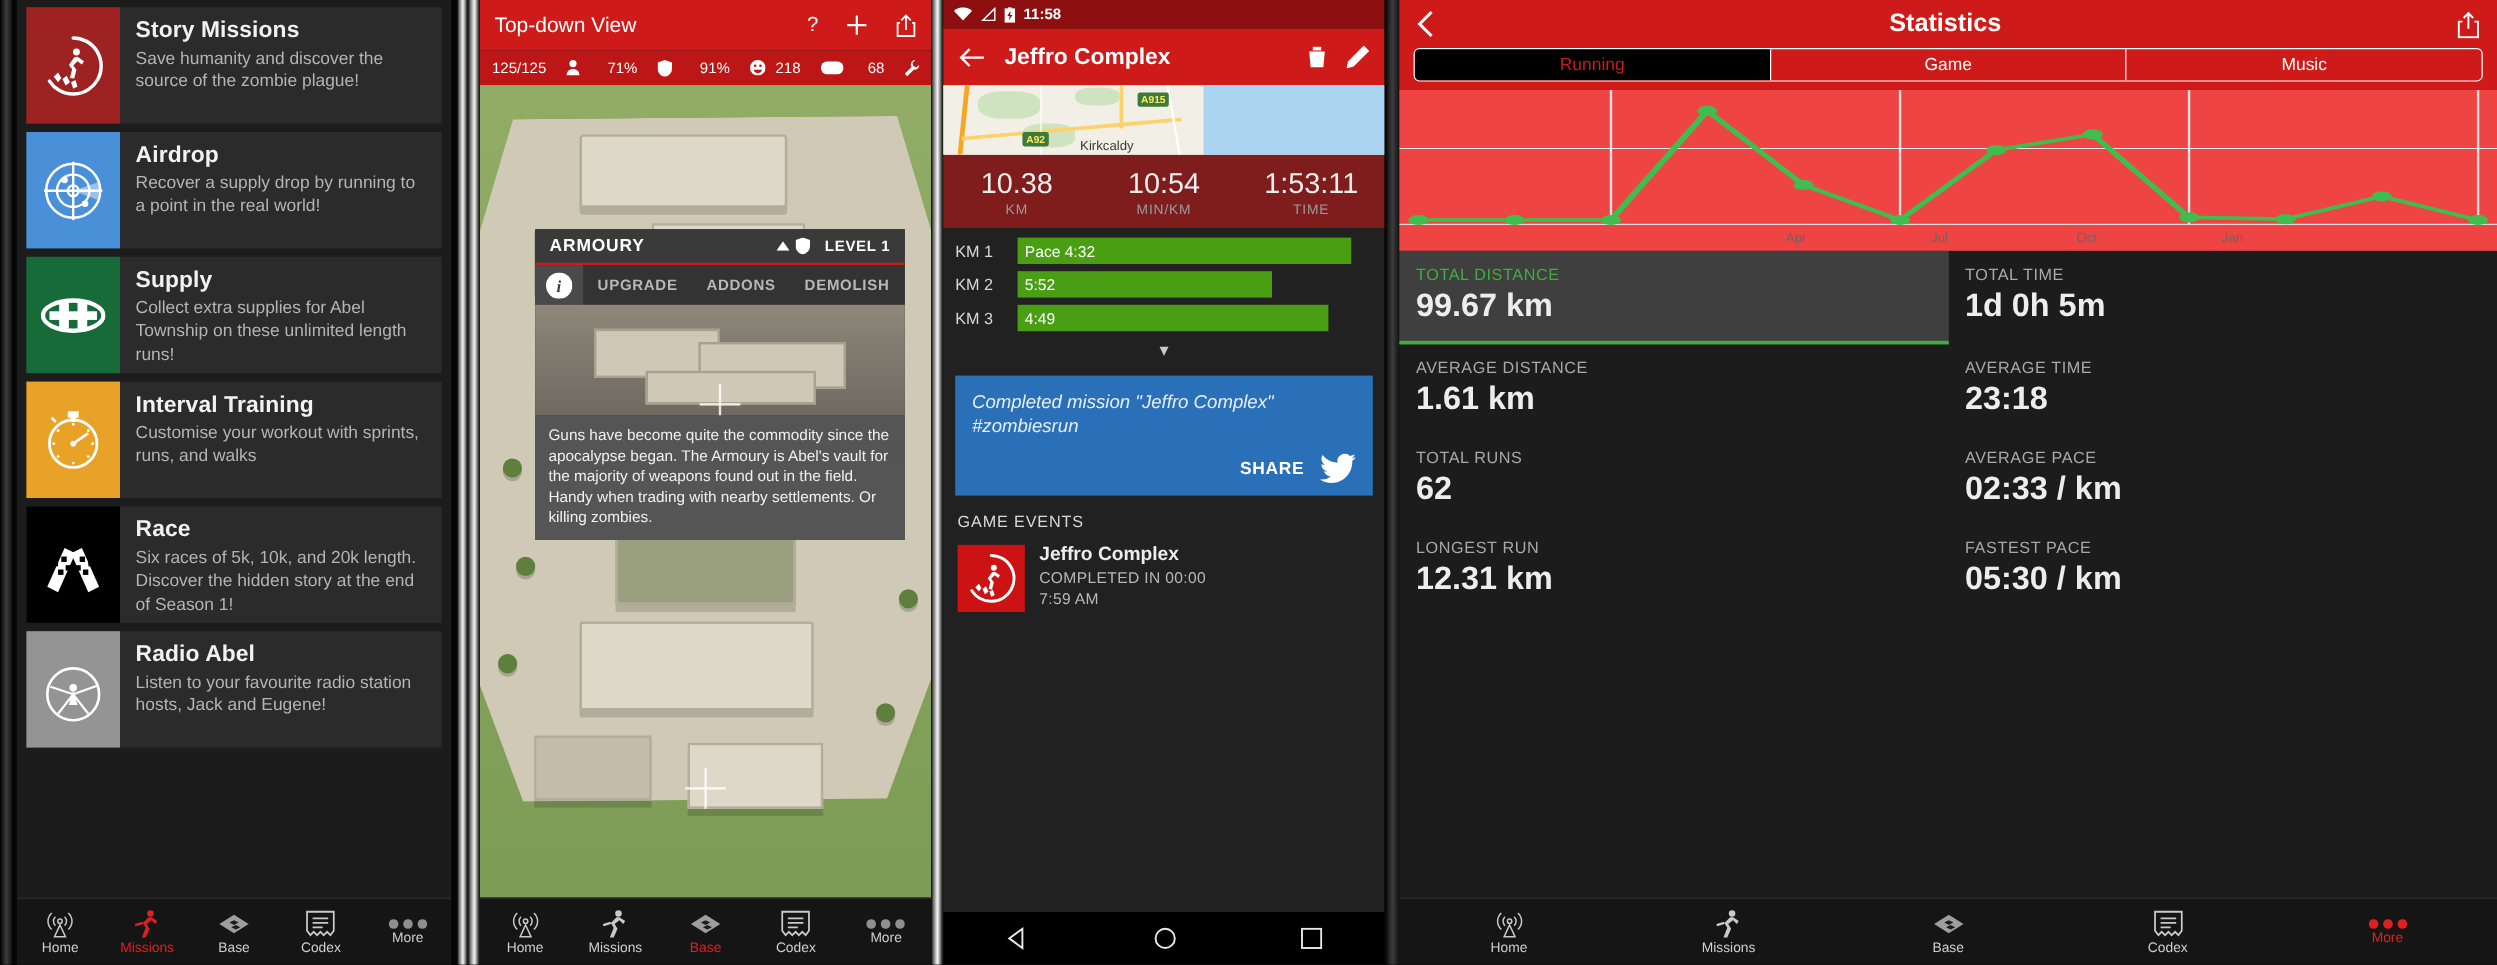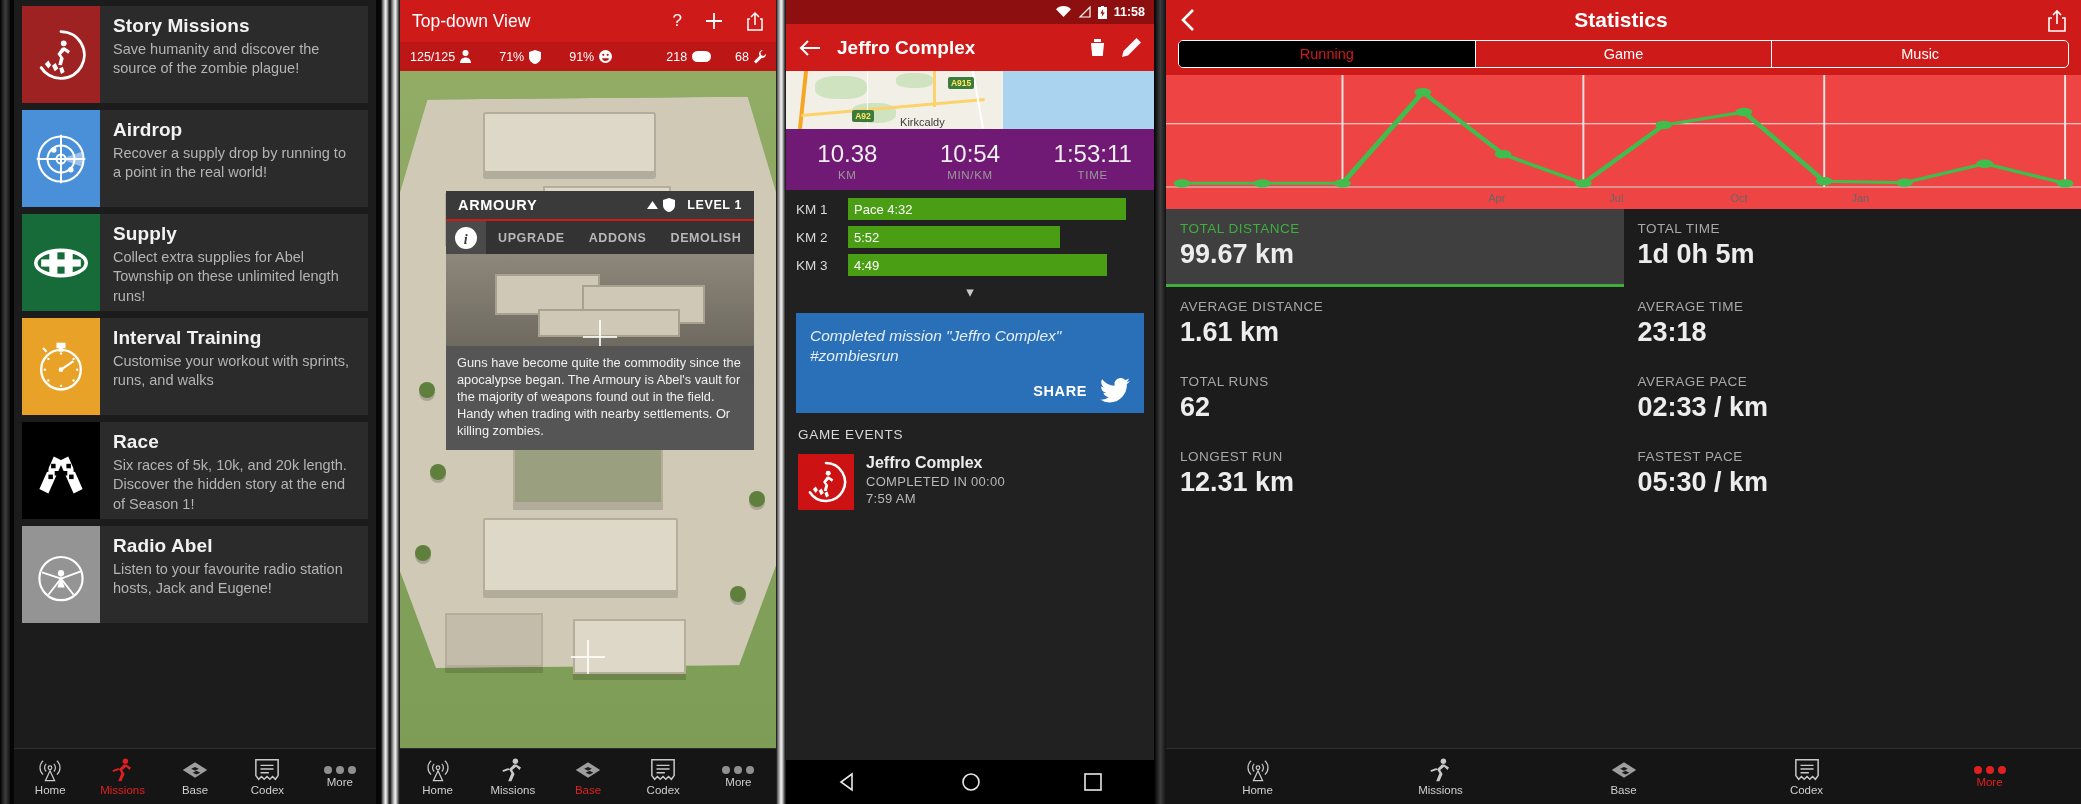--- a/index.html
+++ b/index.html
@@ -44,21 +44,21 @@
   .dots.red i{ background:#e02020; }
 
   
   #p2{ width:396px; }
   #p2 .screen{ left:10px; right:10px; top:0; bottom:0; }
   .ghdr{ background:#cf1a1a; height:42px; display:flex; align-items:center; padding:0 12px; }
   .ghdr .ttl{ color:#fff; font-size:17.5px; flex:1; }
   .ghdr .icn{ color:#fff; margin-left:22px; display:flex; align-items:center; }
   .gstat{ background:#bd1616; height:29px; display:flex; align-items:center; padding:0 10px; color:#fff;
           font-size:12.5px; gap:4px; }
-  .gstat .g{ display:flex; align-items:center; gap:5px; }
+  .gstat .g{ display:flex; align-items:center; gap:17px; }
   .gstat .sp{ flex:1; }
   .gfield{ position:absolute; left:0; right:0; top:71px; bottom:56px;
            background:#8aa85f; overflow:hidden; }
   .ground{ position:absolute; inset:-20px; background:
       linear-gradient(180deg,#93ad67 0%,#86a45c 40%,#7d9c55 100%); }
   .plaza{ position:absolute; left:-6%; right:-6%; top:4%; height:84%;
           background:#cfc9b6; transform:skewY(-0.5deg);
           clip-path:polygon(12% 0,88% 0,100% 30%,100% 72%,86% 100%,14% 100%,0 72%,0 30%); }
   .bshape{ position:absolute; background:#ded8c9; border:2px solid #b5ad99;
            box-shadow:0 6px 0 rgba(0,0,0,.14); }
@@ -80,35 +80,35 @@
   .ptab{ display:flex; align-items:center; justify-content:center; padding:0 12px;
          color:#b8b8b8; font-size:12.5px; font-weight:bold; letter-spacing:.6px; }
   .ptab.ic{ background:#4a4a4a; width:40px; padding:0; }
   .popimg{ height:92px; background:linear-gradient(180deg,#8e877a,#6e6a60); position:relative; overflow:hidden; }
   .popimg .bb{ position:absolute; background:#cfc8b6; border:2px solid #a8a190; }
   .popdesc{ background:rgba(90,90,90,.88); color:#f0f0f0; font-size:12.8px; line-height:1.32; padding:9px 11px 11px; }
 
   
   #p3{ width:368px; }
   #p3 .screen{ left:0; right:0; top:0; bottom:0; background:#212121; }
-  .astatus{ height:24px; background:#8e0f0f; display:flex; align-items:center; justify-content:flex-end;
+  .astatus{ height:24px; background:#8e0f0f; display:flex; align-items:center; 
             padding:0 9px; gap:7px; color:#fff; font-size:12.5px; font-weight:bold; }
   .ahdr{ height:47px; background:#cf1a1a; display:flex; align-items:center; padding:0 13px; gap:16px; }
   .ahdr .at{ color:#fff; font-size:19px; font-weight:bold; flex:1; }
   .amap{ height:58px; position:relative; overflow:hidden; background:#eceadf; }
   .sea{ position:absolute; right:0; top:0; bottom:0; width:41%; background:#aad3f0; }
   .land{ position:absolute; left:0; top:0; bottom:0; right:41%; background:#f2efe6; }
   .greenp{ position:absolute; background:#cfe3c0; border-radius:40%; }
   .rdO{ position:absolute; background:#f6a623; }
   .rdY{ position:absolute; background:#fcd36b; }
   .rdW{ position:absolute; background:#fff; }
   .shield{ position:absolute; background:#3c7a3e; color:#ffe95c; font-size:8.5px; font-weight:bold;
            padding:1px 3px; border-radius:2px; }
   .mplace{ position:absolute; color:#3a3a3a; font-size:11px; }
-  .atotals{ display:flex; background:#701a75; padding:11px 0 9px; }
+  .atotals{ display:flex; background:#7f1d1d; padding:11px 0 9px; }
   .atot{ flex:1; text-align:center; }
   .atot .v{ color:#efefef; font-size:24px; }
   .atot .l{ color:#9a9a9a; font-size:11.5px; letter-spacing:.7px; margin-top:1px; }
   .splits{ padding:8px 10px 0; }
   .split{ display:flex; align-items:center; margin-bottom:6px; }
   .split .k{ color:#d8d8d8; font-size:13.5px; width:52px; }
   .bar{ background:#4a9e13; height:22px; display:flex; align-items:center; padding-left:6px;
         color:#fff; font-size:13px; }
   .chev{ text-align:center; color:#c9c9c9; font-size:15px; padding:1px 0 6px; }
   .tw{ margin:6px 10px 0; background:#2a70b8; padding:13px 14px 10px; }

